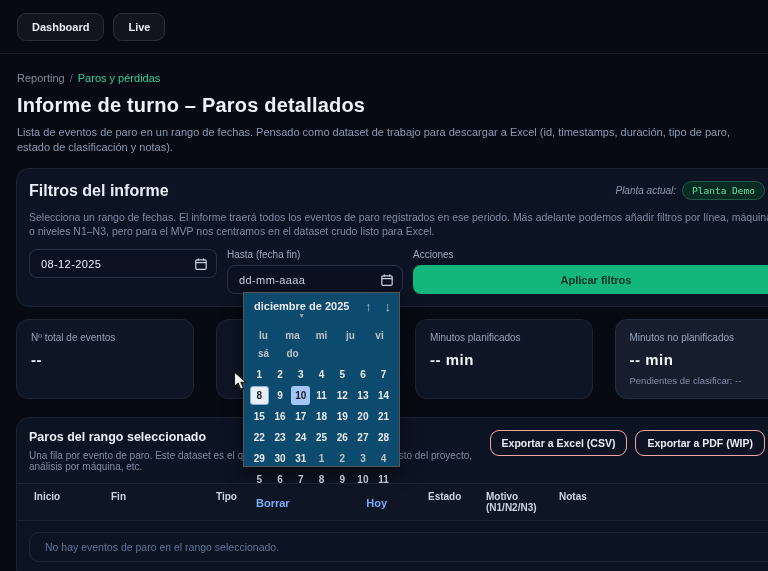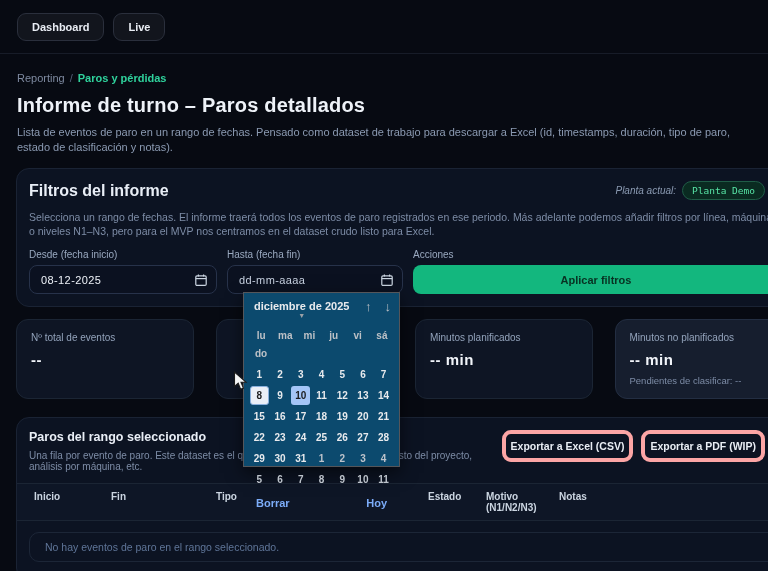--- a/index.html
+++ b/index.html
@@ -16,21 +16,21 @@
   .navbtn {
     background:#12151d; border:1px solid #2a2f3c; border-radius:9px;
     color:#e9edf4; font-size:11px; font-weight:bold; padding:7px 14px; cursor:pointer;
     font-family:"Liberation Sans", sans-serif;
     text-align:center;
   }
 
   
   .crumbs { margin:18px 0 0 17px; font-size:11px; color:#7e8aa0; }
   .crumb-sep { margin:0 5px; color:#55607a; }
-  .crumb-current { color:#2fd29c; font-weight:bold; }
+  .crumb-current { color:#2fd29c; font-weight:normal; }
   .page-title { margin:10px 0 0 17px; font-size:20px; font-weight:bold; color:#eef2f8; letter-spacing:.2px; }
   .page-desc { margin:8px 17px 0 17px; font-size:11px; line-height:15px; color:#8b9ab2; max-width:745px; }
 
   
   .panel {
     background:#0c1322; border:1px solid #1a2334; border-radius:13px;
     margin-left:16px; width:776px; padding:12px 12px;
   }
   .filters-panel { margin-top:13px; }
   .panel-head { display:flex; justify-content:space-between; align-items:center; }
@@ -73,22 +73,22 @@
   .card-value { margin-top:8px; font-size:15px; font-weight:bold; color:#f1f4f9; letter-spacing:.5px; }
   .card-sub { margin-top:7px; font-size:9.5px; color:#7d8ca6; }
 
   
   .report-panel { margin-top:18px; padding-bottom:18px; }
   .report-head { display:flex; justify-content:space-between; align-items:flex-start; }
   .report-title { font-size:12.5px; font-weight:bold; color:#e9eef6; }
   .report-sub { margin-top:6px; font-size:10px; color:#7d8ca6; max-width:540px; }
   .export-group { display:flex; gap:8px; padding-right:14px; }
   .exportbtn {
-    background:transparent; border:4px solid #fca5a5; border-radius:9px; color:#e9edf4;
-    font-size:10.5px; font-weight:bold; padding:6px 5px; cursor:pointer; white-space:nowrap;
+    background:transparent; border:1px solid #fca5a5; border-radius:9px; color:#e9edf4;
+    font-size:10.5px; font-weight:bold; padding:6px 11px; cursor:pointer; white-space:nowrap;
     font-family:"Liberation Sans", sans-serif;
   }
   .thead {
     margin:11px -12px 0 -12px; padding:7px 12px; background:#0e1626;
     border-top:1px solid #1b2534; border-bottom:1px solid #1b2534;
     display:grid; grid-template-columns:77px 105px 212px 58px 73px 155px 1fr;
     font-size:10px; font-weight:bold; color:#cbd5e1;
   }
   .thead > div { padding-left:5px; }
   .empty-box {
@@ -102,21 +102,21 @@
     background:#0c4a6e; border:1px solid #55565a; box-shadow:0 6px 16px rgba(0,0,0,.55);
     color:#e8eaed;
     margin-left:24px;
   }
   .cal-head { position:relative; padding:7px 10px 0 10px; height:32px; }
   .cal-month { display:inline-block; text-align:center; }
   .cal-month-label { font-size:11px; font-weight:bold; color:#e8eaed; }
   .cal-caret { font-size:7px; color:#9aa0a6; line-height:6px; margin-top:1px; }
   .cal-arrows { position:absolute; right:8px; top:6px; display:flex; gap:13px; }
   .cal-arrow { font-size:13px; color:#bdc1c6; cursor:pointer; }
-  .cal-weekrow { display:grid; grid-template-columns:repeat(6,1fr); padding:2px 5px 0 5px; }
+  .cal-weekrow { display:grid; grid-template-columns:repeat(5,1fr); padding:2px 5px 0 5px; }
   .cal-wd { text-align:center; font-size:10px; color:#bdc1c6; font-weight:bold; height:18px; line-height:18px; }
   .cal-grid { display:grid; grid-template-columns:repeat(7,1fr); grid-auto-rows:21px; padding:1px 5px 0 5px; }
   .cal-day {
     text-align:center; font-size:10px; font-weight:bold; color:#e8eaed;
     line-height:19px; height:19px; margin:1px; border-radius:3px; cursor:pointer;
   }
   .cal-day.muted { color:#bdc3cb; }
   .cal-day.selected { background:#a4c5f7; color:#1b1c1e; }
   .cal-day.hover { background:#eaeff7; color:#1b1c1e; border:1px solid #8ab0dd; line-height:17px; }
   .cal-foot { display:flex; justify-content:space-between; padding:7px 12px 0 12px; }
@@ -146,21 +146,20 @@
       <div class="panel-title">Filtros del informe</div>
       <div class="plant">
         <span class="plant-label">Planta actual:</span>
         <span class="plant-badge">Planta Demo</span>
       </div>
     </div>
     <p class="filters-desc">Selecciona un rango de fechas. El informe traerá todos los eventos de paro registrados en ese periodo. Más adelante podemos añadir filtros por línea, máquina o niveles N1–N3, pero para el MVP nos centramos en el dataset crudo listo para Excel.</p>
 
     <div class="fields">
       <div class="f-from">
-        <div class="field-label">Desde (fecha inicio)</div>
         <div class="dateinput">
           <input type="text" readonly="" value="08-12-2025" style="">
           <svg class="cal-ic" viewBox="0 0 12 12">
             <rect x="0.8" y="1.8" width="10.4" height="9.6" rx="1.2" fill="none" stroke="#cbd5e1" stroke-width="1.2"></rect>
             <line x1="0.8" y1="4.6" x2="11.2" y2="4.6" stroke="#cbd5e1" stroke-width="1.2"></line>
             <line x1="3.4" y1="0.4" x2="3.4" y2="2.6" stroke="#cbd5e1" stroke-width="1.2"></line>
             <line x1="8.6" y1="0.4" x2="8.6" y2="2.6" stroke="#cbd5e1" stroke-width="1.2"></line>
           </svg>
         </div>
       </div>

